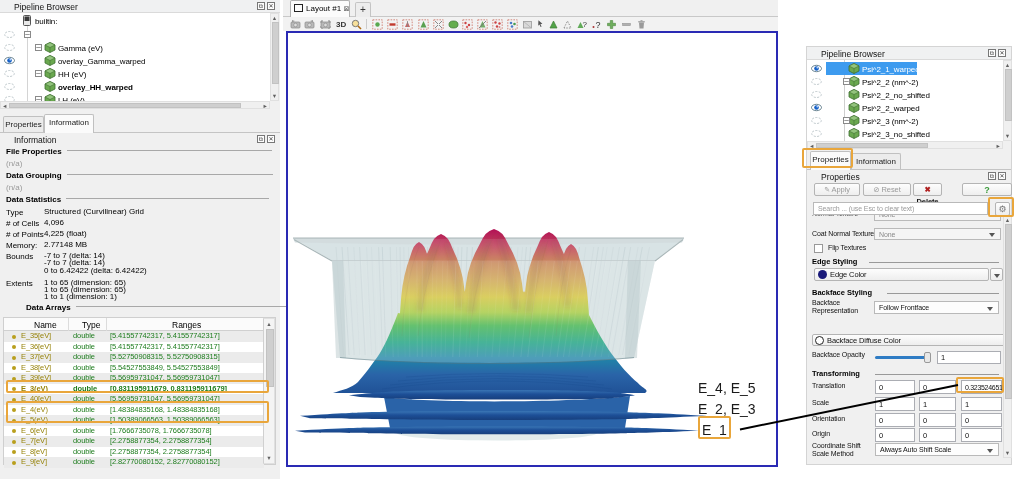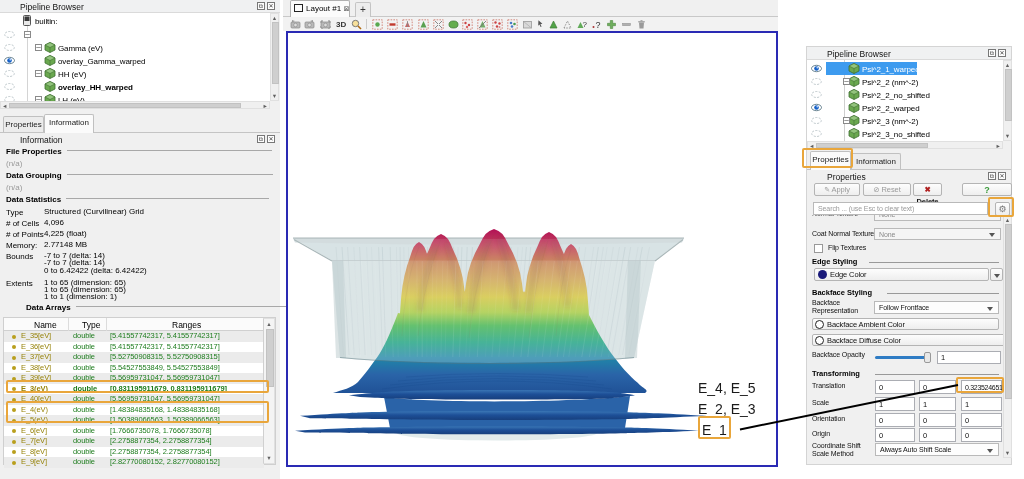--- a/index.html
+++ b/index.html
@@ -1,17 +1,17 @@
 <!DOCTYPE html>
 <html><head><meta charset="utf-8">
 <style>*{margin:0;padding:0;box-sizing:border-box;font-family:"Liberation Sans",sans-serif;}
 html,body{width:1024px;height:479px;background:#fff;overflow:hidden;}
 #app{position:absolute;left:0;top:0;width:1024px;height:479px;}
 .abs{position:absolute;}
-.dockhdr{background:#f0f1f2;border-bottom:1px solid #dadada;font-size:8.5px;color:#111;padding:2px 0 0 20px;}
+.dockhdr{background:#f0f1f2;border-bottom:1px solid #dadada;font-size:8.5px;color:#111;padding:2px 0 0 14px;}
 .dockico{position:absolute;top:2px;width:8px;height:8px;border:1px solid #777;background:#fdfdfd;font-size:6px;line-height:6px;text-align:center;color:#444;}
 .tree{background:#fff;font-size:8px;letter-spacing:-0.1px;color:#000;}
 .trow{position:absolute;height:13px;line-height:13px;white-space:nowrap;}
 .cube{display:inline-block;width:12px;height:12px;vertical-align:-2px;margin-right:2px;}
 .expander{position:absolute;width:7px;height:7px;border:1px solid #8a8a8a;background:#fff;font-size:8px;line-height:4px;text-align:center;color:#333;z-index:3;}
 .sb{background:#f0f0f0;border:1px solid #e0e0e0;}
 .sbh{background:#cfcfcf;border:1px solid #c2c2c2;}
 .arrowglyph{color:#606060;font-size:5.5px;line-height:6px;text-align:center;}
 .tab{position:absolute;top:2px;height:17px;background:#ececec;border:1px solid #c0c0c0;border-bottom:none;border-radius:2px 2px 0 0;text-align:center;line-height:16px;color:#222;font-size:8px;}
 .tab.active{background:#fbfbfb;top:0;height:19px;z-index:2;}
@@ -606,21 +606,20 @@
 <div class="phdr abs" style="left:5px;top:42px;">Edge Styling</div>
         <div class="abs" style="left:62px;top:47px;width:130px;height:1px;background:#999;"></div>
 <div class="btn abs" style="left:7px;top:53px;width:175px;height:13px;text-align:left;line-height:12px;padding-left:3px;"><span style="display:inline-block;width:9px;height:9px;border-radius:50%;background:#1a1a7a;vertical-align:-2px;margin-right:3px;"></span>Edge Color</div>
 <div class="btn abs" style="left:183px;top:53px;width:13px;height:13px;">
           <span class="ddarr" style="right:2.5px;top:4.5px;"></span>
         </div>
 <div class="phdr abs" style="left:5px;top:73px;">Backface Styling</div>
         <div class="abs" style="left:80px;top:78px;width:112px;height:1px;background:#999;"></div>
 <div class="plbl abs" style="left:5px;top:84px;line-height:7.5px;">Backface<br>Representation</div>
 <div class="ctl abs" style="left:67px;top:86px;width:125px;height:13px;line-height:12px;padding-left:4px;">Follow Frontface<span class="ddarr" style="top:4.5px;"></span></div>
-<div class="btn abs" style="left:5px;top:103px;width:187px;height:12px;text-align:left;line-height:11px;padding-left:2px;"><span style="display:inline-block;width:9px;height:9px;border-radius:50%;background:#fff;border:1px solid #222;vertical-align:-2px;margin-right:3px;"></span>Backface Ambient Color</div>
 <div class="btn abs" style="left:5px;top:119px;width:207px;height:12px;text-align:left;line-height:11px;padding-left:2px;"><span style="display:inline-block;width:9px;height:9px;border-radius:50%;background:#fff;border:1px solid #222;vertical-align:-2px;margin-right:3px;"></span>Backface Diffuse Color</div>
 <div class="plbl abs" style="left:5px;top:136px;">Backface Opacity</div>
 <div class="abs" style="left:68px;top:141px;width:52px;height:3px;background:#2f7cc4;border-radius:2px;"></div>
 <div class="abs" style="left:117px;top:137px;width:7px;height:11px;background:#e8e8e8;border:1px solid #999;border-radius:2px;"></div>
 <div class="spin abs" style="left:130px;top:136px;width:64px;height:13px;line-height:12px;">1</div>
 <div class="phdr abs" style="left:5px;top:154px;">Transforming</div>
         <div class="abs" style="left:68px;top:159px;width:124px;height:1px;background:#999;"></div>
 <div class="plbl abs" style="left:5px;top:166.5px;">Translation</div>
         <div class="spin abs" style="left:68px;top:164.5px;width:40px;height:14px;line-height:13px;">0</div>
         <div class="spin abs" style="left:112px;top:164.5px;width:37px;height:14px;line-height:13px;">0</div>

